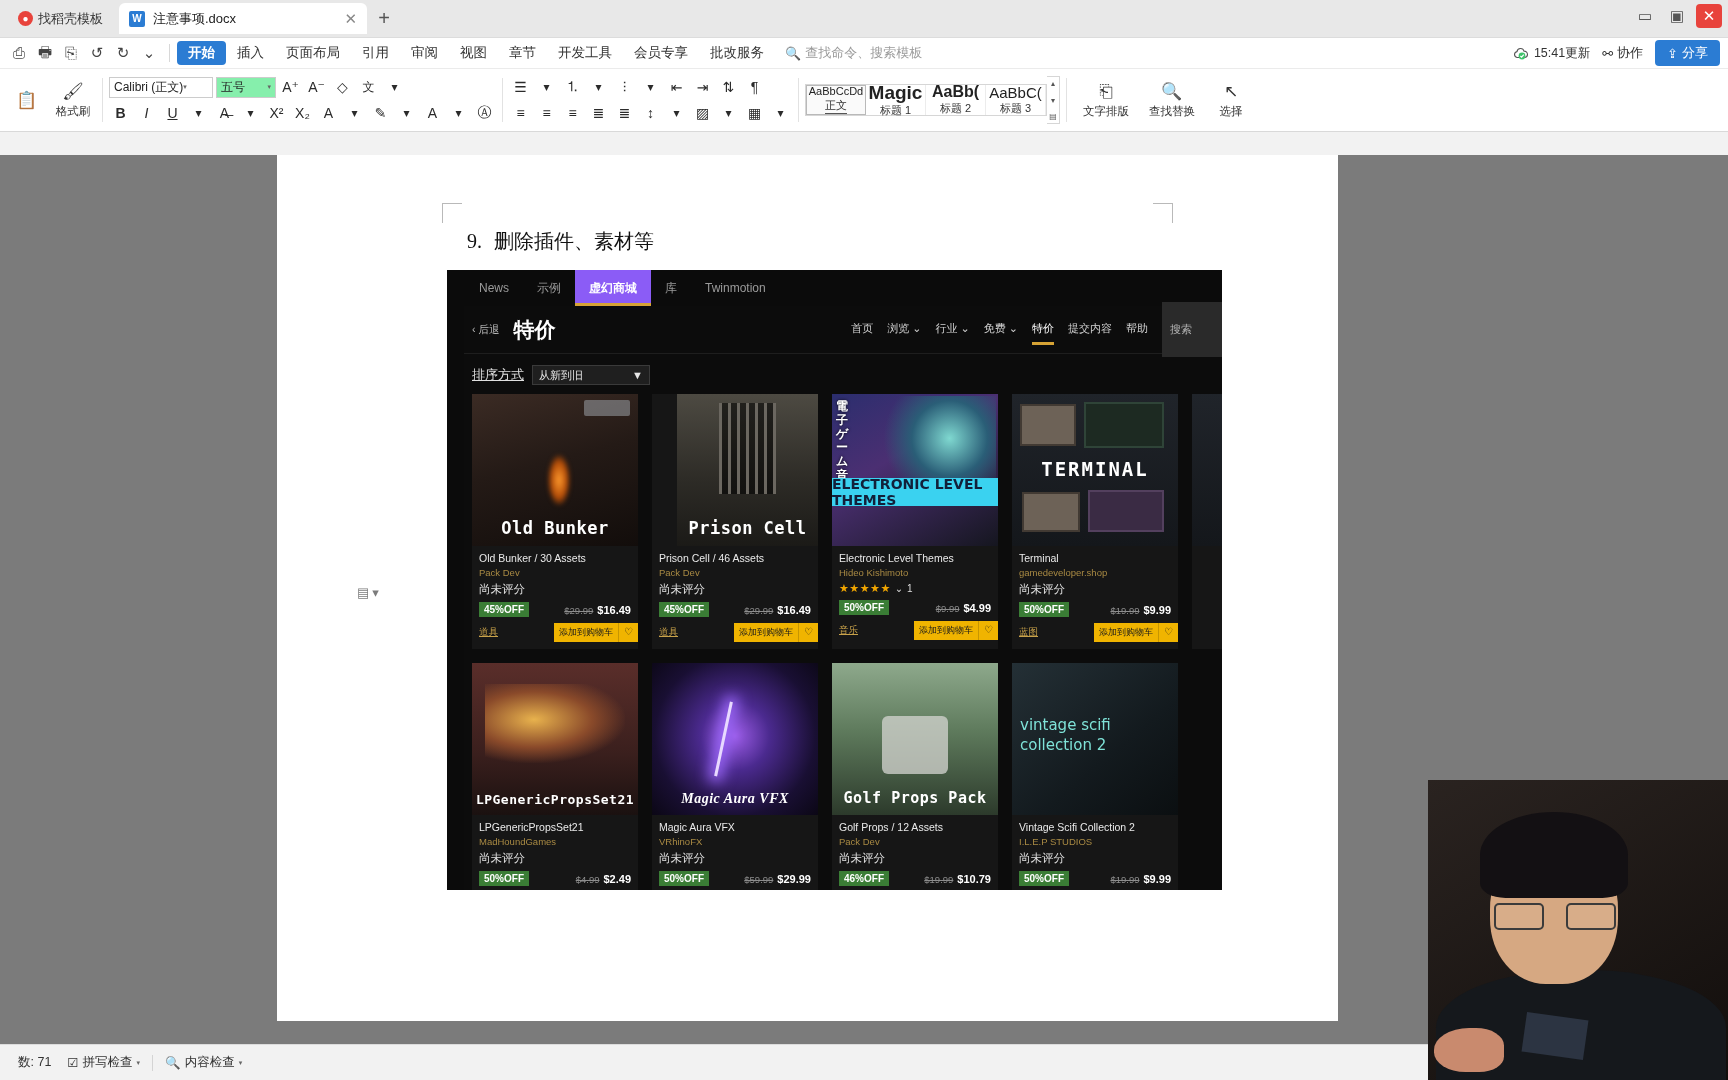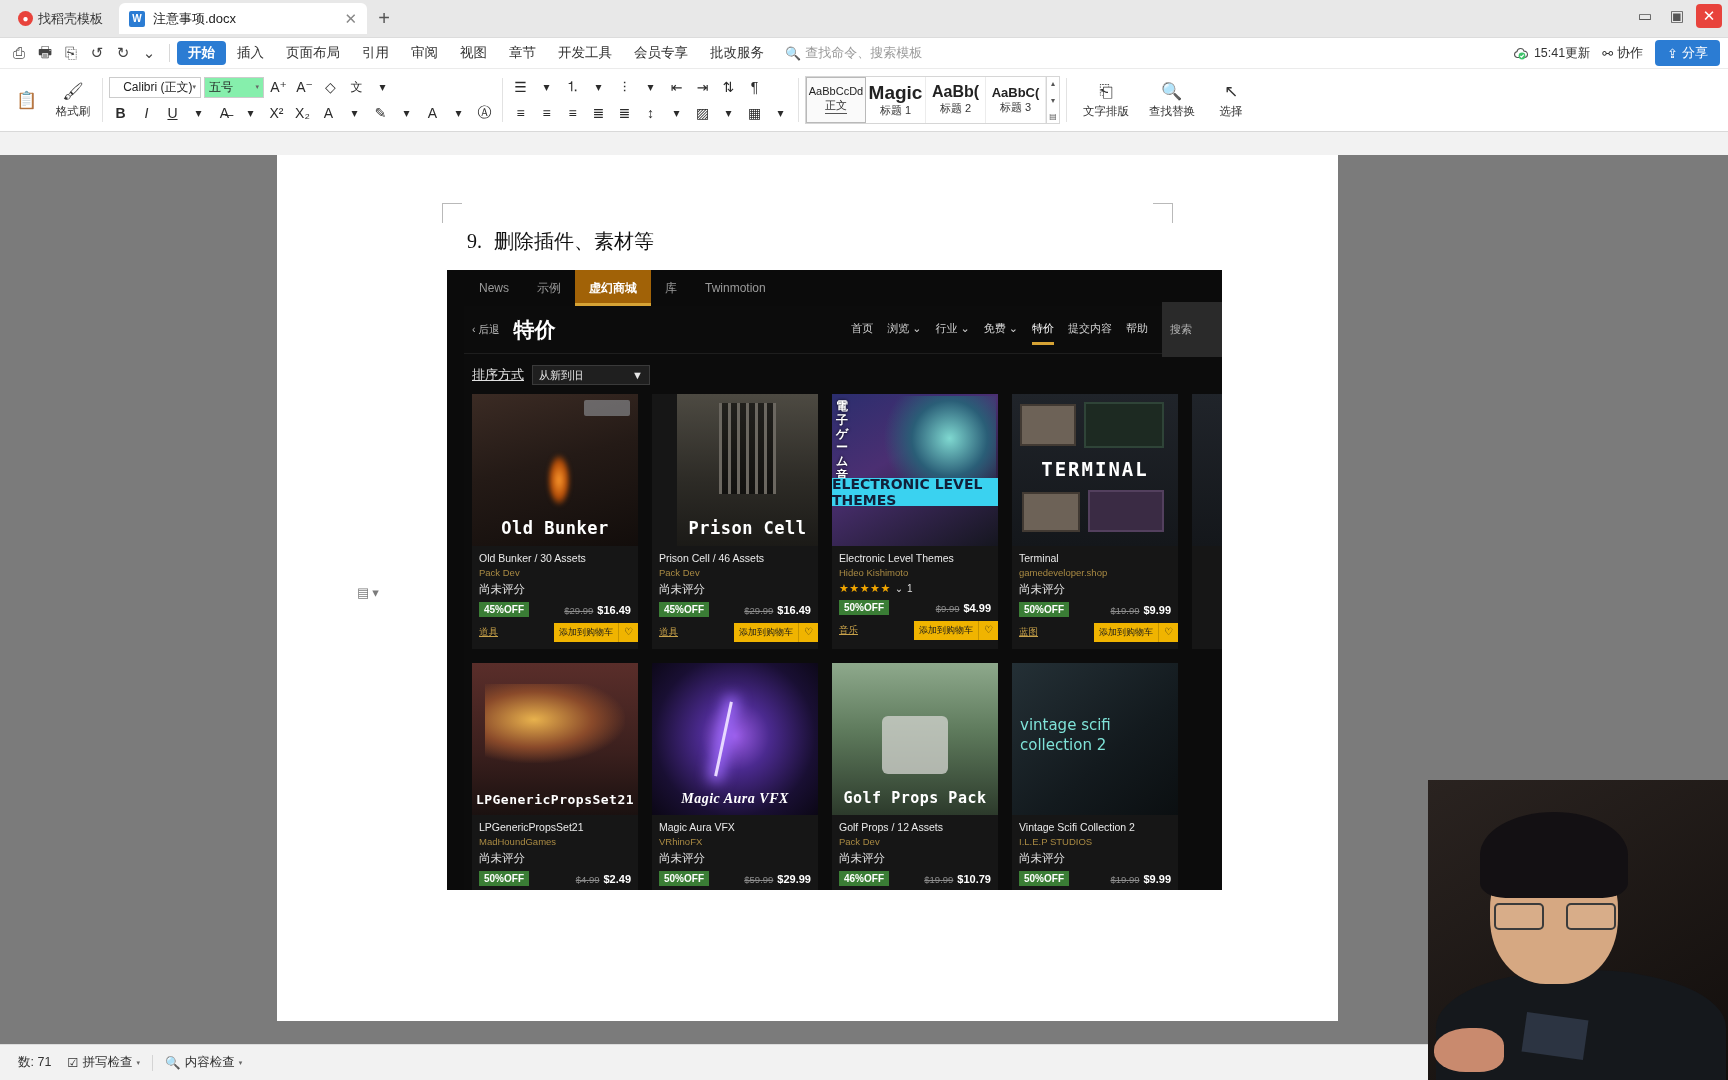--- a/index.html
+++ b/index.html
@@ -65,41 +65,41 @@
     border-bottom: 1px solid #d9d9d9; padding-left: 4px; position: relative;
   }
   .grp { display: flex; align-items: center; height: 100%; }
   .vsep { width: 1px; height: 44px; background: #e2e2e2; margin: 0 6px; }
   .bigbtn { display: flex; flex-direction: column; align-items: center;
             justify-content: center; width: 46px; font-size: 11.5px; color: #333; gap: 2px;}
   .bigbtn .gl { font-size: 17px; }
   .fontcol { display: flex; flex-direction: column; gap: 4px; }
   .frow { display: flex; align-items: center; gap: 3px; }
   .fname {
-    width: 92px; height: 21px; border: 1px solid #ccc; background: #fff;
+    width: 104px; height: 21px; border: 1px solid #ccc; background: #fff;
     font-size: 12px; display: flex; align-items: center; padding: 0 4px;
-    justify-content: flex-end;
+    justify-content: flex-start;
   }
   .fsize { width: 60px; height: 21px; border: 1px solid #ccc; background: #86efac;
     font-size: 12px; display: flex; align-items: center; padding: 0 4px;
     justify-content: space-between; }
   .ib { width: 23px; height: 22px; display: flex; align-items: center;
         justify-content: center; font-size: 14px; color: #2b2b2b; }
   .ib.sm { font-size: 12px; }
   .caret { font-size: 7px; color: #666; }
-  .stylebox { display: flex; border: 1px solid #d6d6d6; height: 48px; }
+  .stylebox { display: flex; border: 1px solid #d6d6d6; height: 32px; }
   .stylecell { width: 60px; display: flex; flex-direction: column;
                align-items: center; justify-content: center; gap: 1px;
                border-right: 1px solid #ececec; }
   .stylecell.sel { border: 1px solid #b9b9b9; background: #fafafa; }
   .stylepv { font-size: 13px; color: #222; line-height: 1; }
   .stylepv.s1 { font-size: 11px; }
   .stylepv.s2 { font-size: 19px; font-weight: bold; }
   .stylepv.s3 { font-size: 16px; font-weight: bold; }
-  .stylepv.s4 { font-size: 13px; font-weight: bold; }
+  .stylepv.s4 { font-size: 15px; font-weight: normal; }
   .stylenm { font-size: 11px; color: #333; }
   .stylenm.u { border-bottom: 1.5px solid #555; }
   .spin { display: flex; flex-direction: column; justify-content: space-between;
           height: 48px; width: 13px; border: 1px solid #d6d6d6; border-left: none;
           align-items: center; font-size: 8px; color: #555; padding: 2px 0; }
 
   
   #docarea { position: absolute; top: 155px; left: 0; right: 0; bottom: 36px;
              background: #7b7b7b; overflow: hidden; }
   #page { position: absolute; left: 277px; top: 0; width: 1061px; height: 866px;
@@ -115,21 +115,21 @@
   .page-marker { position: absolute; left: 80px; top: 430px; display: flex;
                  align-items: center; gap: 3px; color: #7c7c7c; font-size: 13px;}
 
   
   #shot { position: absolute; left: 170px; top: 115px; width: 775px; height: 620px;
           background: #0e0e0e; overflow: hidden; font-size: 11px; }
   #shot-nav { height: 36px; background: #0b0b0b; display: flex; align-items: stretch;
               padding-left: 18px; }
   .snav { display: flex; align-items: center; padding: 0 14px; color: #9b9b9b;
           font-size: 12px; position: relative; }
-  .snav.active { color: #fff; font-weight: bold; background: #a16207; }
+  .snav.active { color: #fff; font-weight: bold; background: #8b5cf6; }
   .snav.active::after { content: ''; position: absolute; left: 0; right: 0; bottom: 0;
                         height: 3px; background: #d6a335; }
   #shot-body { background: #0c0c0c; height: 584px; padding: 0 0 0 0;
                border-left: 17px solid #0b0b0b; position: relative; }
   #mkt-header { height: 48px; display: flex; align-items: center;
                 padding: 0 0 0 8px; border-bottom: 1px solid #1e1e1e; position: relative; }
   .back { color: #bdbdbd; font-size: 10.5px; margin-right: 14px; }
   .mkt-title { color: #fff; font-size: 21px; font-weight: bold; }
   .mkt-menu { position: absolute; right: 0; display: flex; align-items: center; gap: 14px; }
   .mi { color: #d2d2d2; font-size: 11px; position: relative; padding-bottom: 3px;}

